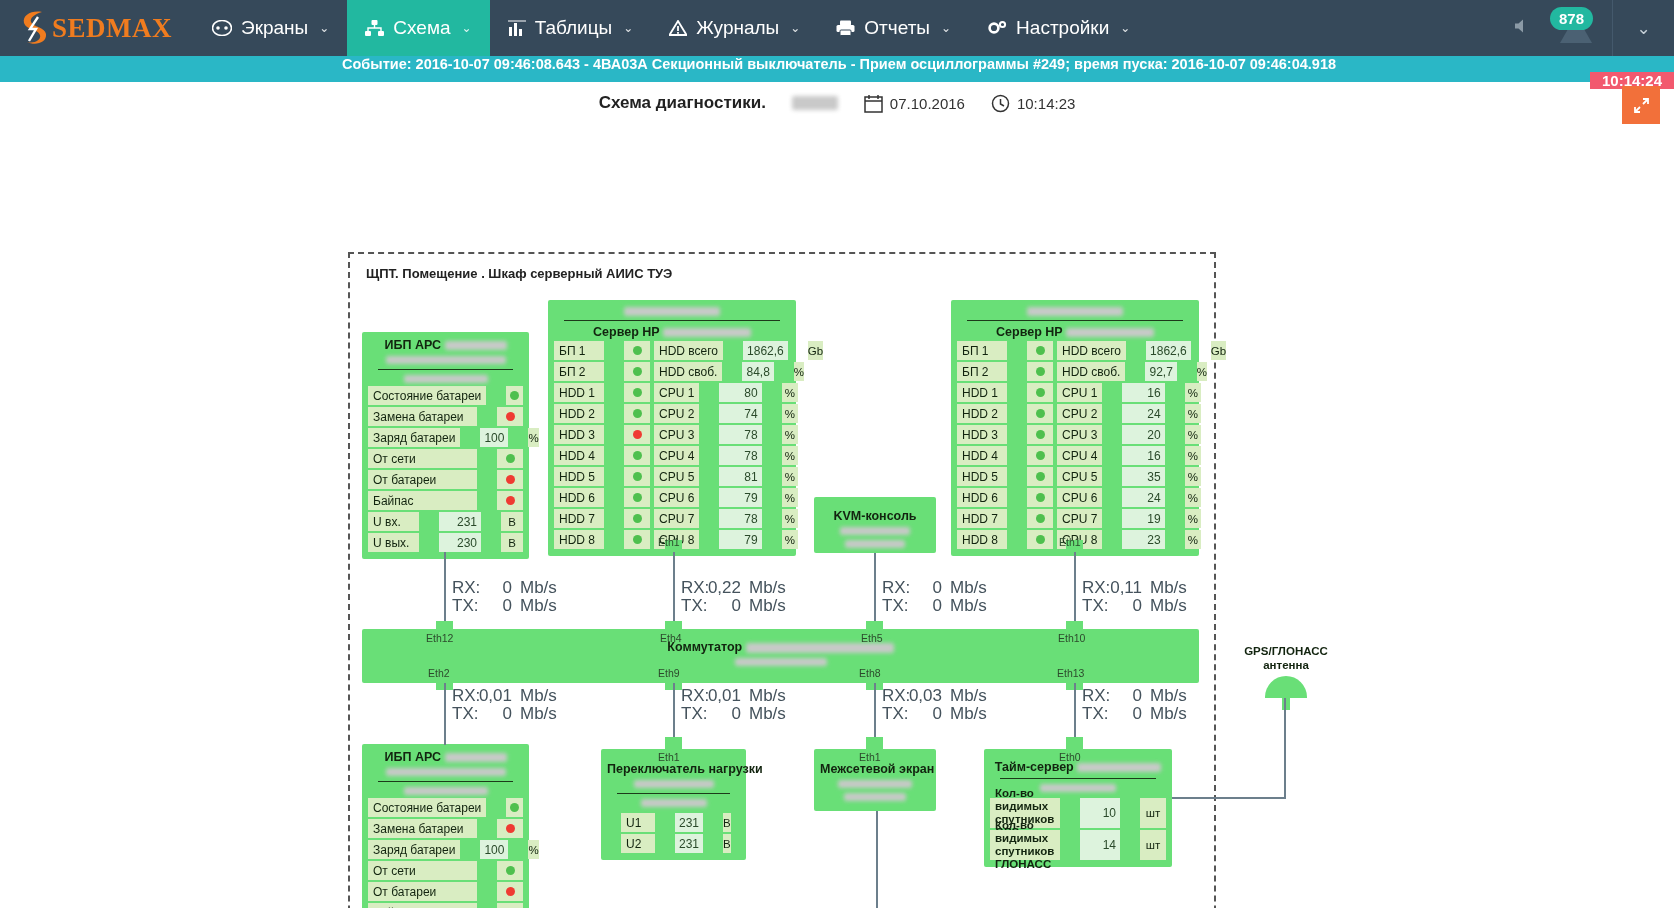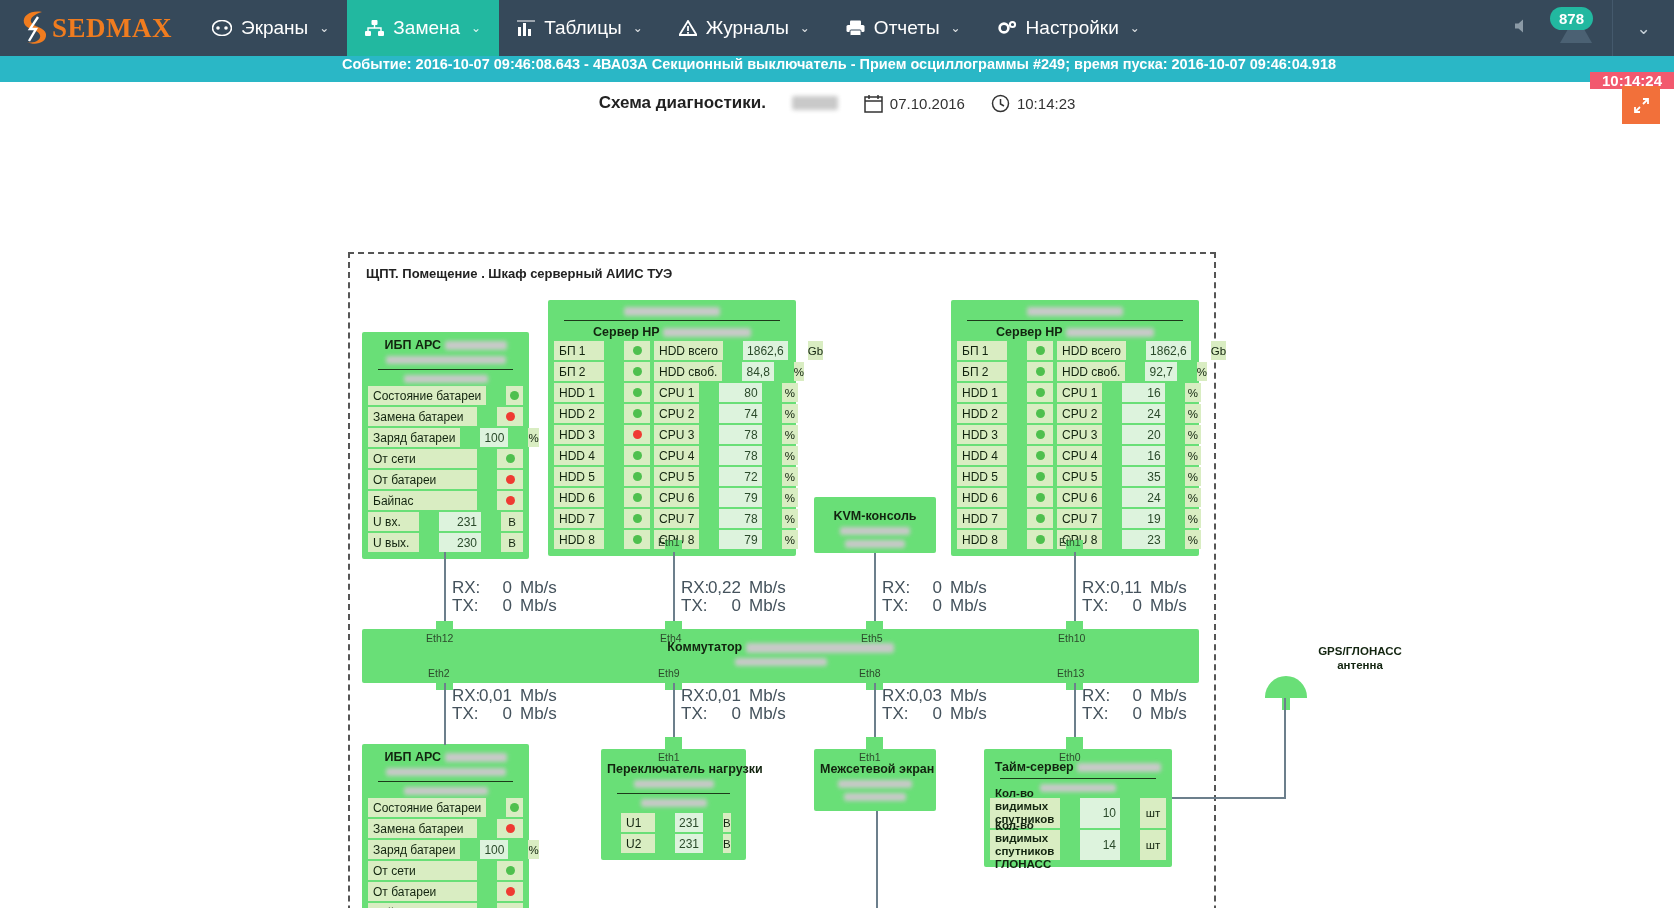--- a/index.html
+++ b/index.html
@@ -216,21 +216,21 @@
 
   <div class="nav-item active">
     <span class="nav-ico">
       <svg width="19" height="16" viewBox="0 0 19 16" fill="#ffffff">
         <rect x="6.5" y="0" width="6" height="5" rx="1"></rect>
         <rect x="0" y="11" width="6" height="5" rx="1"></rect>
         <rect x="13" y="11" width="6" height="5" rx="1"></rect>
         <path d="M9.5 5 v3 M3 11 V8 H16 v3" stroke="#fff" stroke-width="1.4" fill="none"></path>
       </svg>
     </span>
-    <span>Замена</span>
+    <span>Схема</span>
     <span class="caret">⌄</span>
   </div>
 
   <div class="nav-item">
     <span class="nav-ico">
       <svg width="18" height="16" viewBox="0 0 18 16" fill="#ffffff">
         <rect x="1" y="7" width="3" height="9"></rect>
           <rect x="6" y="3" width="3" height="13"></rect>
         <rect x="11" y="9" width="3" height="7"></rect>
           <rect x="0" y="0" width="18" height="2" opacity=".5"></rect>
@@ -488,21 +488,21 @@
             <div class="cell-val">78</div>
             <div class="cell-unit">%</div>
           </div>
           <div class="row" style="width: 144px;">
             <div class="cell-label">CPU 4</div>
             <div class="cell-val">78</div>
             <div class="cell-unit">%</div>
           </div>
           <div class="row" style="width: 144px;">
             <div class="cell-label">CPU 5</div>
-            <div class="cell-val">72</div>
+            <div class="cell-val">81</div>
             <div class="cell-unit">%</div>
           </div>
           <div class="row" style="width: 144px;">
             <div class="cell-label">CPU 6</div>
             <div class="cell-val">79</div>
             <div class="cell-unit">%</div>
           </div>
           <div class="row" style="width: 144px;">
             <div class="cell-label">CPU 7</div>
             <div class="cell-val">78</div>
@@ -762,21 +762,21 @@
           <div class="cell-unit" style="width: 26px;">шт</div>
         </div>
         <div class="row" style="height: 30px;">
           <div class="cell-label" style="white-space: normal; line-height: 13px; font-size: 11.5px; font-weight: bold;">Кол-во видимых спутников ГЛОНАСС</div>
           <div class="cell-val" style="width: 40px;">14</div>
           <div class="cell-unit" style="width: 26px;">шт</div>
         </div>
       </div>
   </div>
 
-  <div class="gps-label" style="left:1312px;top:520px;width:96px;">
+  <div class="gps-label" style="left:1238px;top:520px;width:96px;">
     <div>GPS/ГЛОНАСС</div>
     <div>антенна</div>
   </div>
   <div class="gps-dome" style="left:1265px;top:552px;"></div>
   <div class="gps-stem" style="left:1282px;top:574px;"></div>
   <div class="wire" style="left:1284px;top:574px;width:2px;height:100px;"></div>
   <div class="wire" style="left:1172px;top:673px;width:114px;height:2px;"></div>
 
   <div class="wire" style="left:876px;top:687px;width:2px;height:185px;"></div>
 

